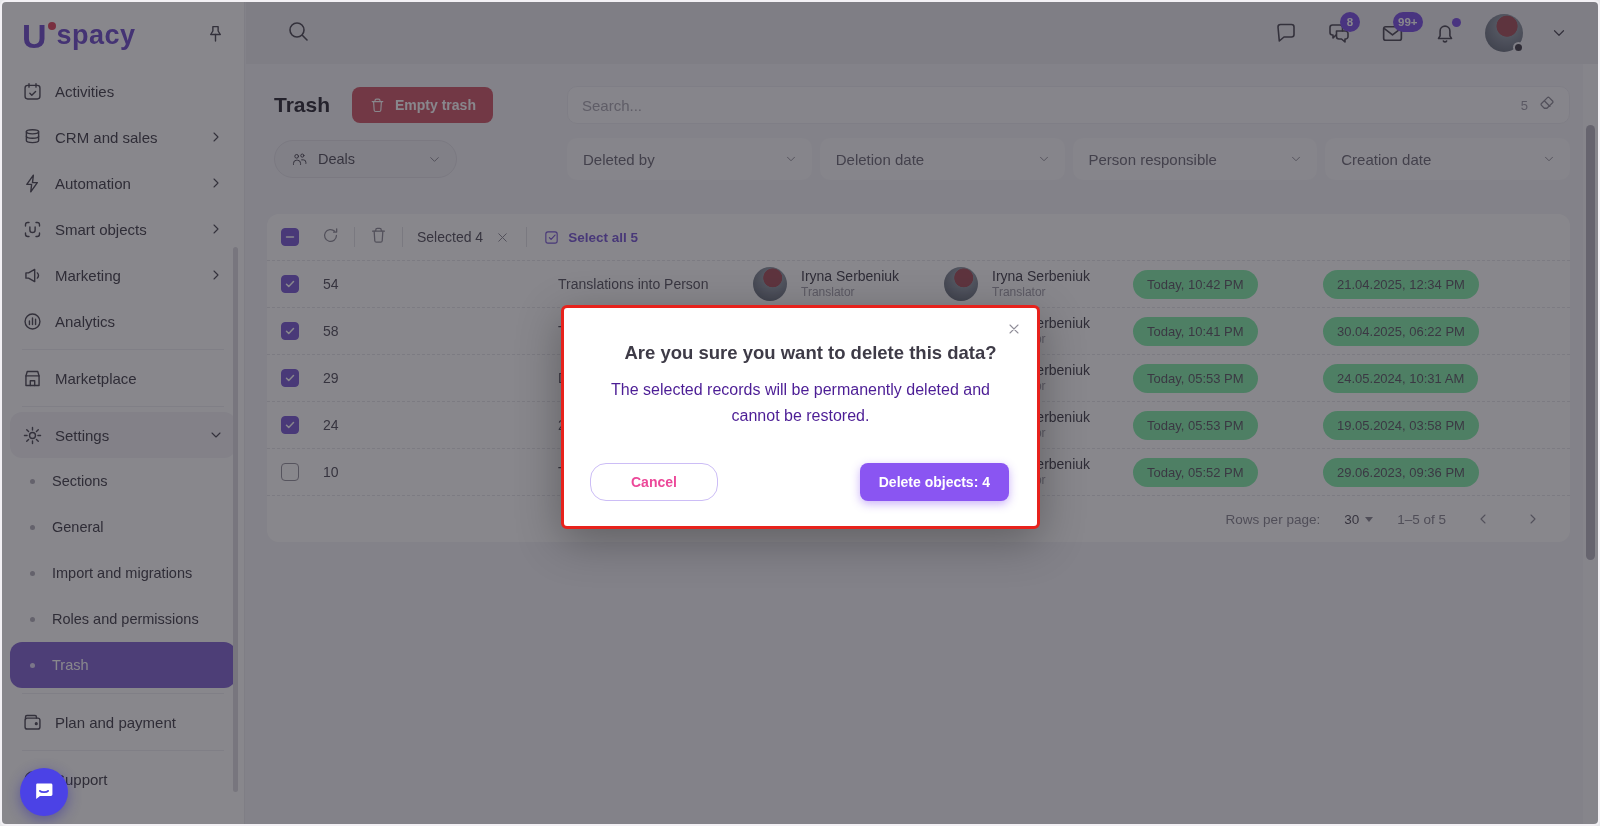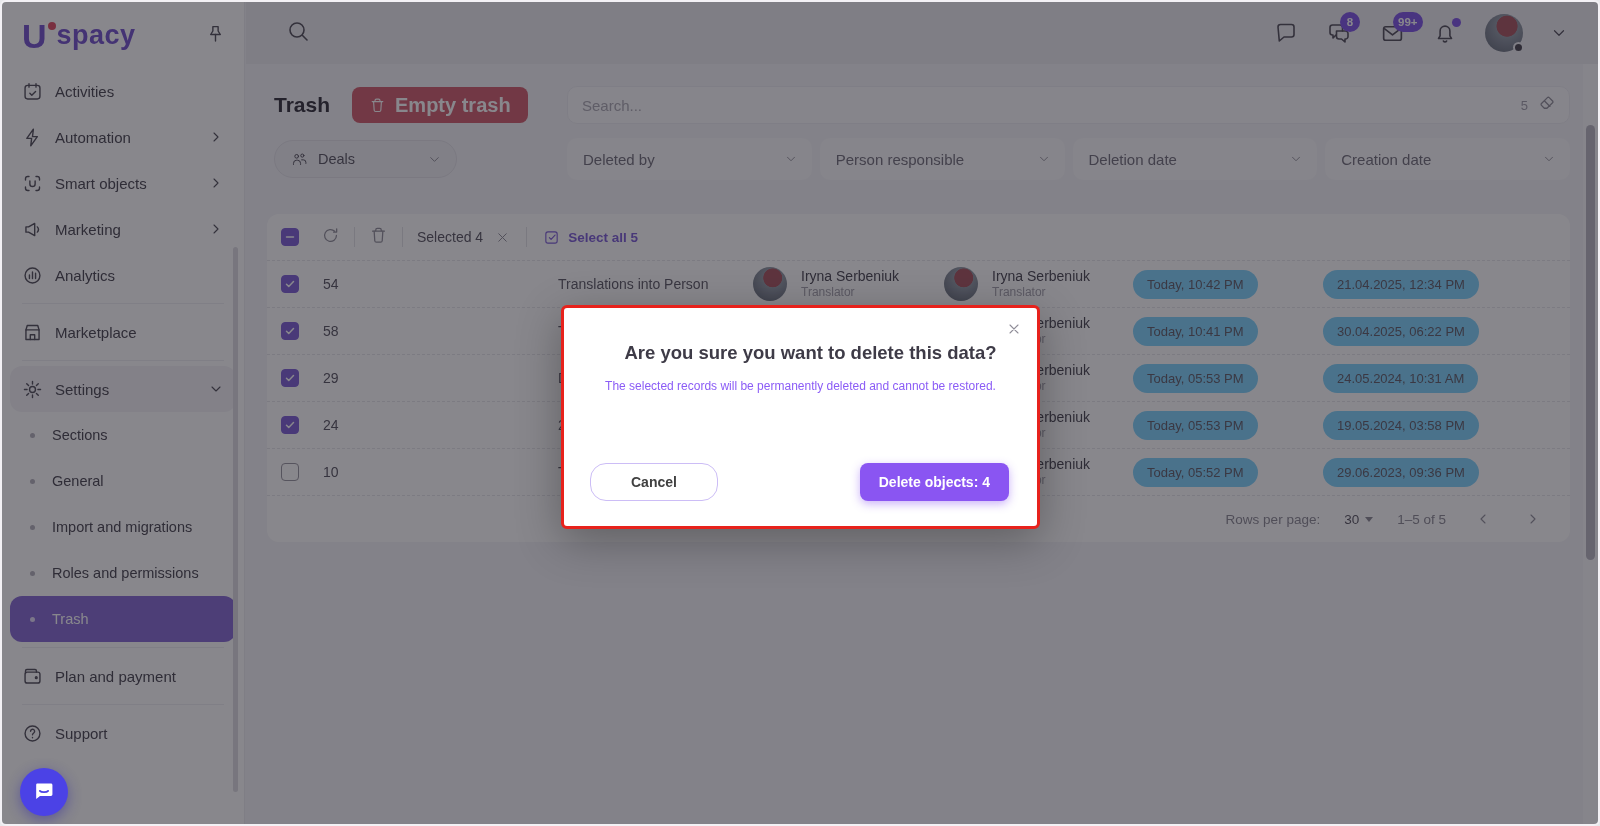--- a/index.html
+++ b/index.html
@@ -46,21 +46,21 @@
   .avatar-lg { position:relative; width:38px; height:38px; border-radius:50%; cursor:pointer;
                background:radial-gradient(circle at 58% 32%, #a8525d 0 30%, #8f97a3 32%, #6f7683 75%, #596070 100%); }
   .status-dot { position:absolute; right:-1px; bottom:-1px; width:11px; height:11px; border-radius:50%;
                 background:#45424d; border:2px solid #ededf1; }
 
   
   .content { position:absolute; top:62px; left:0; right:0; bottom:0; background:#f5f5f8; padding:21px 28px 0 21px; }
   .header-row { position:relative; height:40px; display:flex; align-items:center; }
   .page-title { font-size:21px; font-weight:800; color:#2f2c38; margin-left:7px; }
   .btn-danger { display:flex; align-items:center; gap:9px; margin-left:22px; height:36px; padding:0 17px;
-                background:#d25a6b; color:#fff; font-size:20px; font-weight:600; border:none; border-radius:8px; cursor:pointer; }
+                background:#d25a6b; color:#fff; font-size:14px; font-weight:600; border:none; border-radius:8px; cursor:pointer; }
   .search-box { position:absolute; left:300px; right:0; top:1px; height:38px; background:#fafafc;
                 border:1px solid #ededf2; border-radius:10px; display:flex; align-items:center; padding:0 12px 0 14px; }
   .search-box input { flex:1; border:none; outline:none; background:transparent; font-size:15px; color:#44414c;
                       font-family:"Liberation Sans",sans-serif; }
   .search-box input::placeholder { color:#aaa8b2; }
   .search-count { color:#a09eaa; font-size:13px; margin-right:10px; }
 
   .filter-row { position:relative; height:42px; margin-top:13px; }
   .deals-pill { position:absolute; left:7px; top:2px; width:183px; height:38px; border-radius:19px;
                 background:#f1f1f5; border:1px solid #e3e2e9; display:flex; align-items:center;
@@ -88,43 +88,43 @@
           align-items:center; height:47px; border-top:1px dashed #e6e5eb; cursor:pointer; }
   .cell.cb { padding-left:14px; }
   .cell.id { color:#55525e; font-size:14px; }
   .cell.title { color:#5b5864; font-size:14px; white-space:nowrap; overflow:hidden; }
   .person { display:flex; align-items:center; gap:14px; overflow:hidden; }
   .pavatar { width:34px; height:34px; border-radius:50%; flex:none;
              background:radial-gradient(circle at 58% 32%, #a8525d 0 30%, #8f97a3 32%, #6f7683 75%, #596070 100%); }
   .pmeta { display:flex; flex-direction:column; line-height:1.25; white-space:nowrap; }
   .pname { color:#46434f; font-size:14px; }
   .prole { color:#a3a1ab; font-size:12px; }
-  .datepill { display:inline-block; background:#7dd3fc; border-radius:16px; padding:7px 14px;
+  .datepill { display:inline-block; background:#86efac; border-radius:16px; padding:7px 14px;
               color:#5e5b67; font-size:13px; white-space:nowrap; }
 
   .pagination { height:47px; border-top:1px dashed #e6e5eb; display:flex; align-items:center;
                 justify-content:flex-end; gap:24px; padding-right:24px; color:#8a8893; font-size:13.5px; }
   .rpp-select { display:flex; align-items:center; gap:6px; color:#56535f; cursor:pointer; }
   .rpp-caret { width:0; height:0; border-left:4.5px solid transparent; border-right:4.5px solid transparent;
                border-top:5px solid #8a8893; }
   .pg-btn { width:26px; height:26px; display:flex; align-items:center; justify-content:center; cursor:pointer; }
 
   
   .page-scroll { position:absolute; top:62px; right:0; bottom:0; width:15px; background:#fbfbfd; }
   .page-scroll .thumb { position:absolute; left:3px; top:61px; width:9px; height:435px; border-radius:5px; background:#b9b7c1; }
 
   
   .overlay { position:absolute; inset:0; background:rgba(26,24,34,0.52); z-index:10; }
   .modal { position:absolute; left:559px; top:303px; width:479px; height:224px; background:#ffffff;
            border:3px solid #e7221c; border-radius:6px; z-index:20; box-shadow:0 12px 45px rgba(0,0,0,.3); }
   .modal-close { position:absolute; top:13px; right:15px; cursor:pointer; }
   .modal-title { margin-top:34px; text-align:center; font-size:18.5px; font-weight:700; color:#3e3b47; padding:0 24px;margin-left:20px; }
-  .modal-body { margin:13px auto 0; width:408px; text-align:center; font-size:12px; line-height:1.65; color:#8b5cf6; }
+  .modal-body { margin:13px auto 0; width:408px; text-align:center; font-size:16px; line-height:1.65; color:#4c1d95; }
   .btn-cancel { position:absolute; left:26px; bottom:25px; padding:10px 40px; background:#ffffff;
-                border:1px solid #ccbdf6; border-radius:16px; color:#404040; font-size:14px; font-weight:600; cursor:pointer;
+                border:1px solid #ccbdf6; border-radius:16px; color:#ec4899; font-size:14px; font-weight:600; cursor:pointer;
                 font-family:"Liberation Sans",sans-serif; }
   .btn-confirm { position:absolute; right:28px; bottom:25px; padding:11px 19px; background:#8a55f2; border:none;
                  border-radius:8px; color:#ffffff; font-size:14px; font-weight:700; cursor:pointer;
                  box-shadow:0 3px 10px rgba(138,85,242,.45); font-family:"Liberation Sans",sans-serif; }
 
   
   .launcher { position:absolute; left:18px; top:766px; width:48px; height:48px; border-radius:50%;
               background:#4b42e6; z-index:15; display:flex; align-items:center; justify-content:center;
               box-shadow:0 4px 14px rgba(40,30,160,.45); cursor:pointer; }
 
@@ -156,20 +156,31 @@
     </div>
 
     <div class="nav">
       <div class="nav-item">
         <svg class="ic" width="21" height="21" viewBox="0 0 24 24">
             <rect x="3.5" y="5" width="17" height="15.5" rx="3"></rect>
             <path d="M8 3v4M16 3v4"></path>
             <path d="M9 14l2.2 2.2L15.5 12"></path>
           </svg>
         <span class="nlabel">Activities</span>
+      </div>
+      <div class="nav-item">
+        <svg class="ic" width="21" height="21" viewBox="0 0 24 24">
+            <ellipse cx="12" cy="5.5" rx="7" ry="2.4"></ellipse>
+            <path d="M5 5.5v5c0 1.3 3.1 2.4 7 2.4s7-1.1 7-2.4v-5"></path>
+            <path d="M5 10.5v5c0 1.3 3.1 2.4 7 2.4s7-1.1 7-2.4v-5"></path>
+          </svg>
+        <span class="nlabel">CRM and sales</span>
+        <svg class="ic chev" width="16" height="16" viewBox="0 0 24 24">
+            <path d="M9 6l6 6-6 6"></path>
+          </svg>
       </div>
       <div class="nav-item">
         <svg class="ic" width="21" height="21" viewBox="0 0 24 24">
             <path d="M13 2.5L5.5 13H11l-1 8.5L17.5 11H12z"></path>
           </svg>
         <span class="nlabel">Automation</span>
         <svg class="ic chev" width="16" height="16" viewBox="0 0 24 24">
             <path d="M9 6l6 6-6 6"></path>
           </svg>
       </div>
@@ -352,27 +363,27 @@
             </svg>
         </div>
         <div class="filters">
           <div class="filter">
             <span>Deleted by</span>
             <svg class="ic chev gray" width="14" height="14" viewBox="0 0 24 24">
                 <path d="M6 9l6 6 6-6"></path>
               </svg>
           </div>
           <div class="filter">
-            <span>Person responsible</span>
+            <span>Deletion date</span>
             <svg class="ic chev gray" width="14" height="14" viewBox="0 0 24 24">
                 <path d="M6 9l6 6 6-6"></path>
               </svg>
           </div>
           <div class="filter">
-            <span>Deletion date</span>
+            <span>Person responsible</span>
             <svg class="ic chev gray" width="14" height="14" viewBox="0 0 24 24">
                 <path d="M6 9l6 6 6-6"></path>
               </svg>
           </div>
           <div class="filter">
             <span>Creation date</span>
             <svg class="ic chev gray" width="14" height="14" viewBox="0 0 24 24">
                 <path d="M6 9l6 6 6-6"></path>
               </svg>
           </div>

